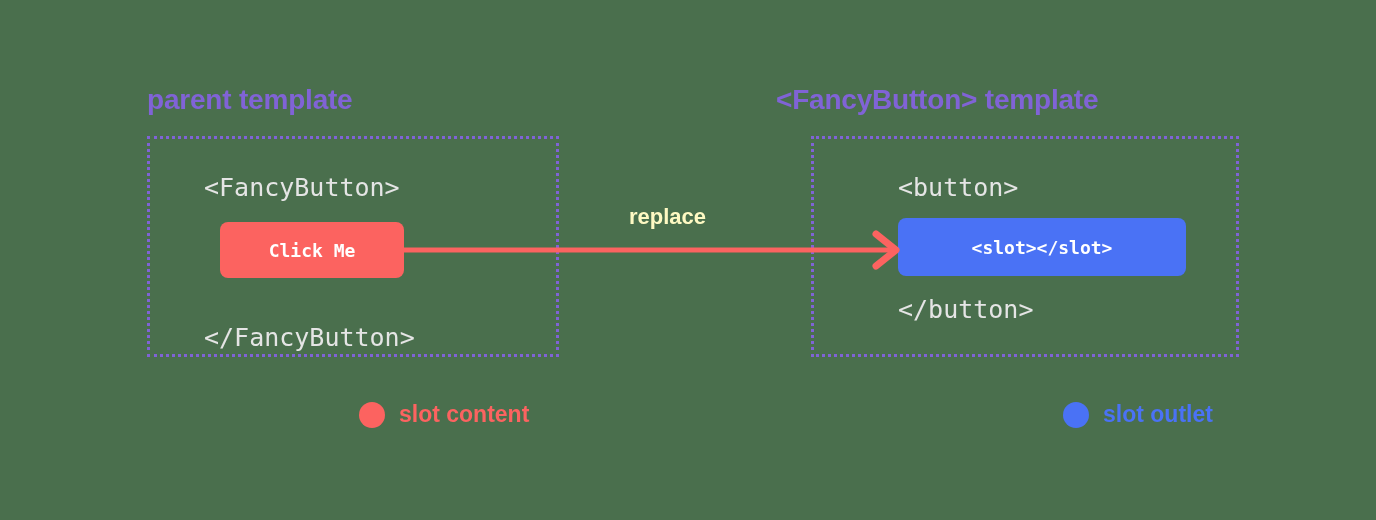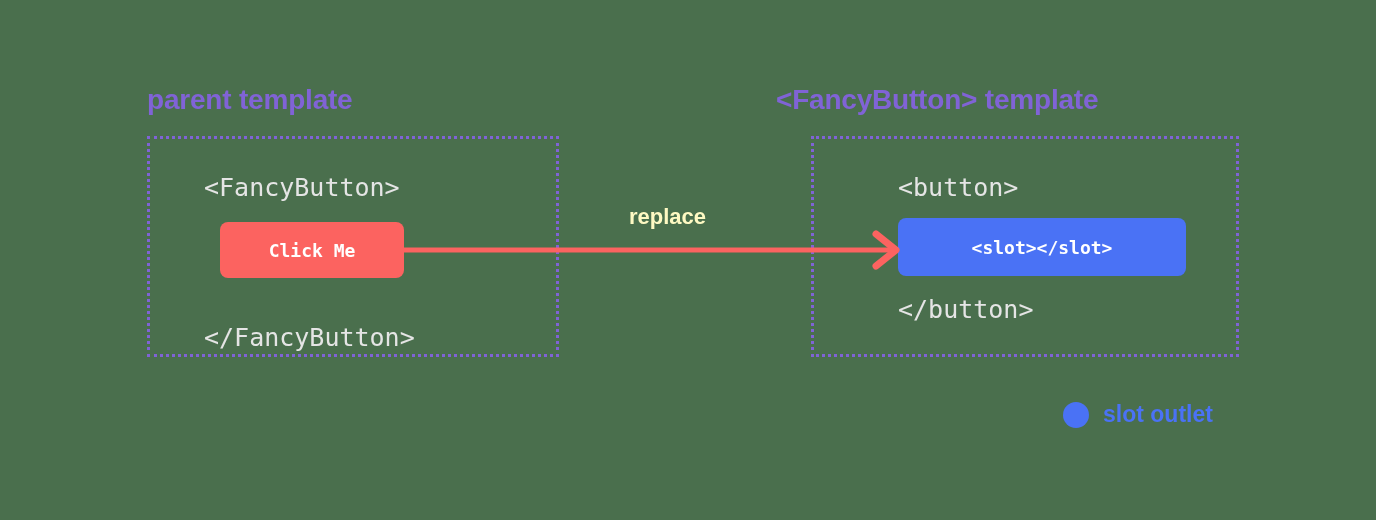--- a/index.html
+++ b/index.html
@@ -167,19 +167,23 @@
 
   <div class="code-line" id="code-close-button">&lt;/button&gt;</div>
 
   <svg id="arrow-svg" viewBox="0 0 500 44" xmlns="http://www.w3.org/2000/svg">
     <line x1="0" y1="22" x2="487" y2="22" stroke="#fc6360" stroke-width="5" stroke-linecap="butt"></line>
     <polyline points="472,6 492,22 472,38" fill="none" stroke="#fc6360" stroke-width="7" stroke-linecap="round" stroke-linejoin="round"></polyline>
   </svg>
 
   <div id="arrow-label">replace</div>
 
+  <div class="legend-item" id="legend-slot-content">
+    <span class="legend-dot"></span>
+    <span class="legend-label">slot content</span>
+  </div>
 
   <div class="legend-item" id="legend-slot-outlet">
     <span class="legend-dot"></span>
     <span class="legend-label">slot outlet</span>
   </div>
 
 </div>
 
 </body></html>

